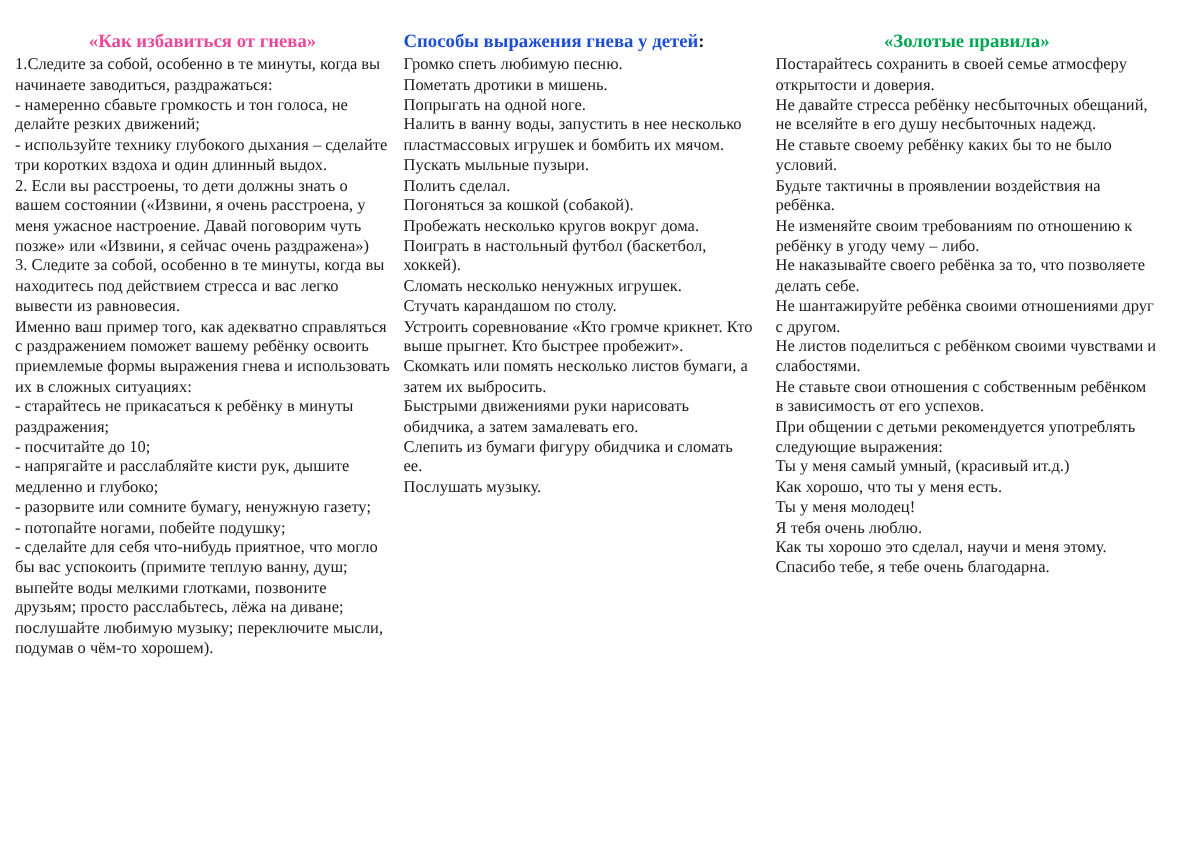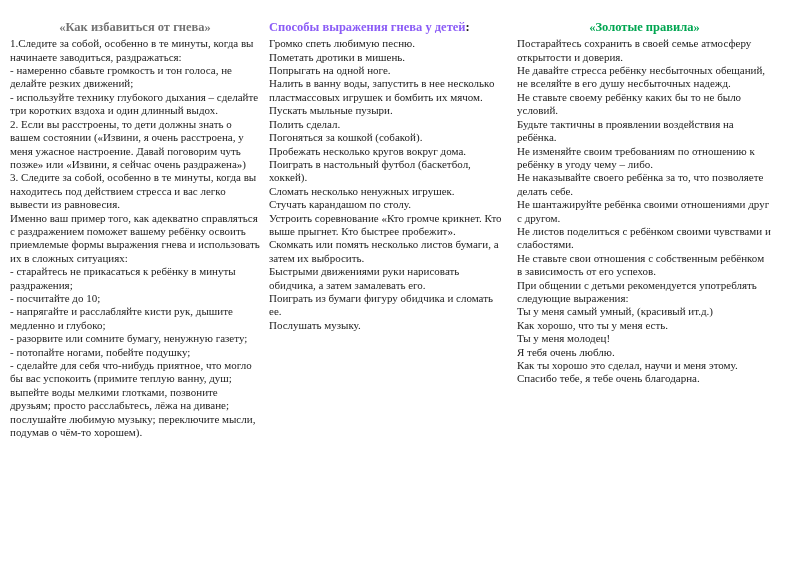--- a/index.html
+++ b/index.html
@@ -39,57 +39,57 @@
   .col-heading.left   { text-align: left; }
   .heading-colon { color: #1c1c1c; }
   .col-body p { margin: 0; }
 </style>
 </head>
 <body>
 
 <div class="page">
 
   <div class="col col-1">
-    <h2 class="col-heading center" style="color: #737373;">«Как избавиться от гнева»</h2>
+    <h2 class="col-heading center" style="color: #ec4899;">«Как избавиться от гнева»</h2>
     <div class="col-body">
         <p>1.Следите за собой, особенно в те минуты, когда вы начинаете заводиться, раздражаться:</p>
         <p>- намеренно сбавьте громкость и тон голоса, не делайте резких движений;</p>
         <p>- используйте технику глубокого дыхания – сделайте три коротких вздоха и один длинный выдох.</p>
         <p>2. Если вы расстроены, то дети должны знать о вашем состоянии («Извини, я очень расстроена, у меня ужасное настроение. Давай поговорим чуть позже» или «Извини, я сейчас очень раздражена»)</p>
         <p>3. Следите за собой, особенно в те минуты, когда вы находитесь под действием стресса и вас легко вывести из равновесия.</p>
         <p>Именно ваш пример того, как адекватно справляться с раздражением поможет вашему ребёнку освоить приемлемые формы выражения гнева и использовать их в сложных ситуациях:</p>
         <p>- старайтесь не прикасаться к ребёнку в минуты раздражения;</p>
         <p>- посчитайте до 10;</p>
         <p>- напрягайте и расслабляйте кисти рук, дышите медленно и глубоко;</p>
         <p>- разорвите или сомните бумагу, ненужную газету;</p>
         <p>- потопайте ногами, побейте подушку;</p>
         <p>- сделайте для себя что-нибудь приятное, что могло бы вас успокоить (примите теплую ванну, душ; выпейте воды мелкими глотками, позвоните друзьям; просто расслабьтесь, лёжа на диване; послушайте любимую музыку; переключите мысли, подумав о чём-то хорошем).</p>
       </div>
   </div>
 
   <div class="col col-2">
     <h2 class="col-heading left">
-      <span style="color: #8b5cf6;">Способы выражения гнева у детей</span><span class="heading-colon">:</span>
+      <span style="color: #1d4ed8;">Способы выражения гнева у детей</span><span class="heading-colon">:</span>
     </h2>
     <div class="col-body">
         <p>Громко спеть любимую песню.</p>
         <p>Пометать дротики в мишень.</p>
         <p>Попрыгать на одной ноге.</p>
         <p>Налить в ванну воды, запустить в нее несколько пластмассовых игрушек и бомбить их мячом.</p>
         <p>Пускать мыльные пузыри.</p>
         <p>Полить сделал.</p>
         <p>Погоняться за кошкой (собакой).</p>
         <p>Пробежать несколько кругов вокруг дома.</p>
         <p>Поиграть в настольный футбол (баскетбол, хоккей).</p>
         <p>Сломать несколько ненужных игрушек.</p>
         <p>Стучать карандашом по столу.</p>
         <p>Устроить соревнование «Кто громче крикнет. Кто выше прыгнет. Кто быстрее пробежит».</p>
         <p>Скомкать или помять несколько листов бумаги, а затем их выбросить.</p>
         <p>Быстрыми движениями руки нарисовать обидчика, а затем замалевать его.</p>
-        <p>Поиграть из бумаги фигуру обидчика и сломать ее.</p>
+        <p>Слепить из бумаги фигуру обидчика и сломать ее.</p>
         <p>Послушать музыку.</p>
       </div>
   </div>
 
   <div class="col col-3">
     <h2 class="col-heading center" style="color: rgb(0, 166, 81); font-family: Liberation Serif, serif;">«Золотые правила»</h2>
     <div class="col-body">
         <p>Постарайтесь сохранить в своей семье атмосферу открытости и доверия.</p>
         <p>Не давайте стресса ребёнку несбыточных обещаний, не вселяйте в его душу несбыточных надежд.</p>
         <p>Не ставьте своему ребёнку каких бы то не было условий.</p>

